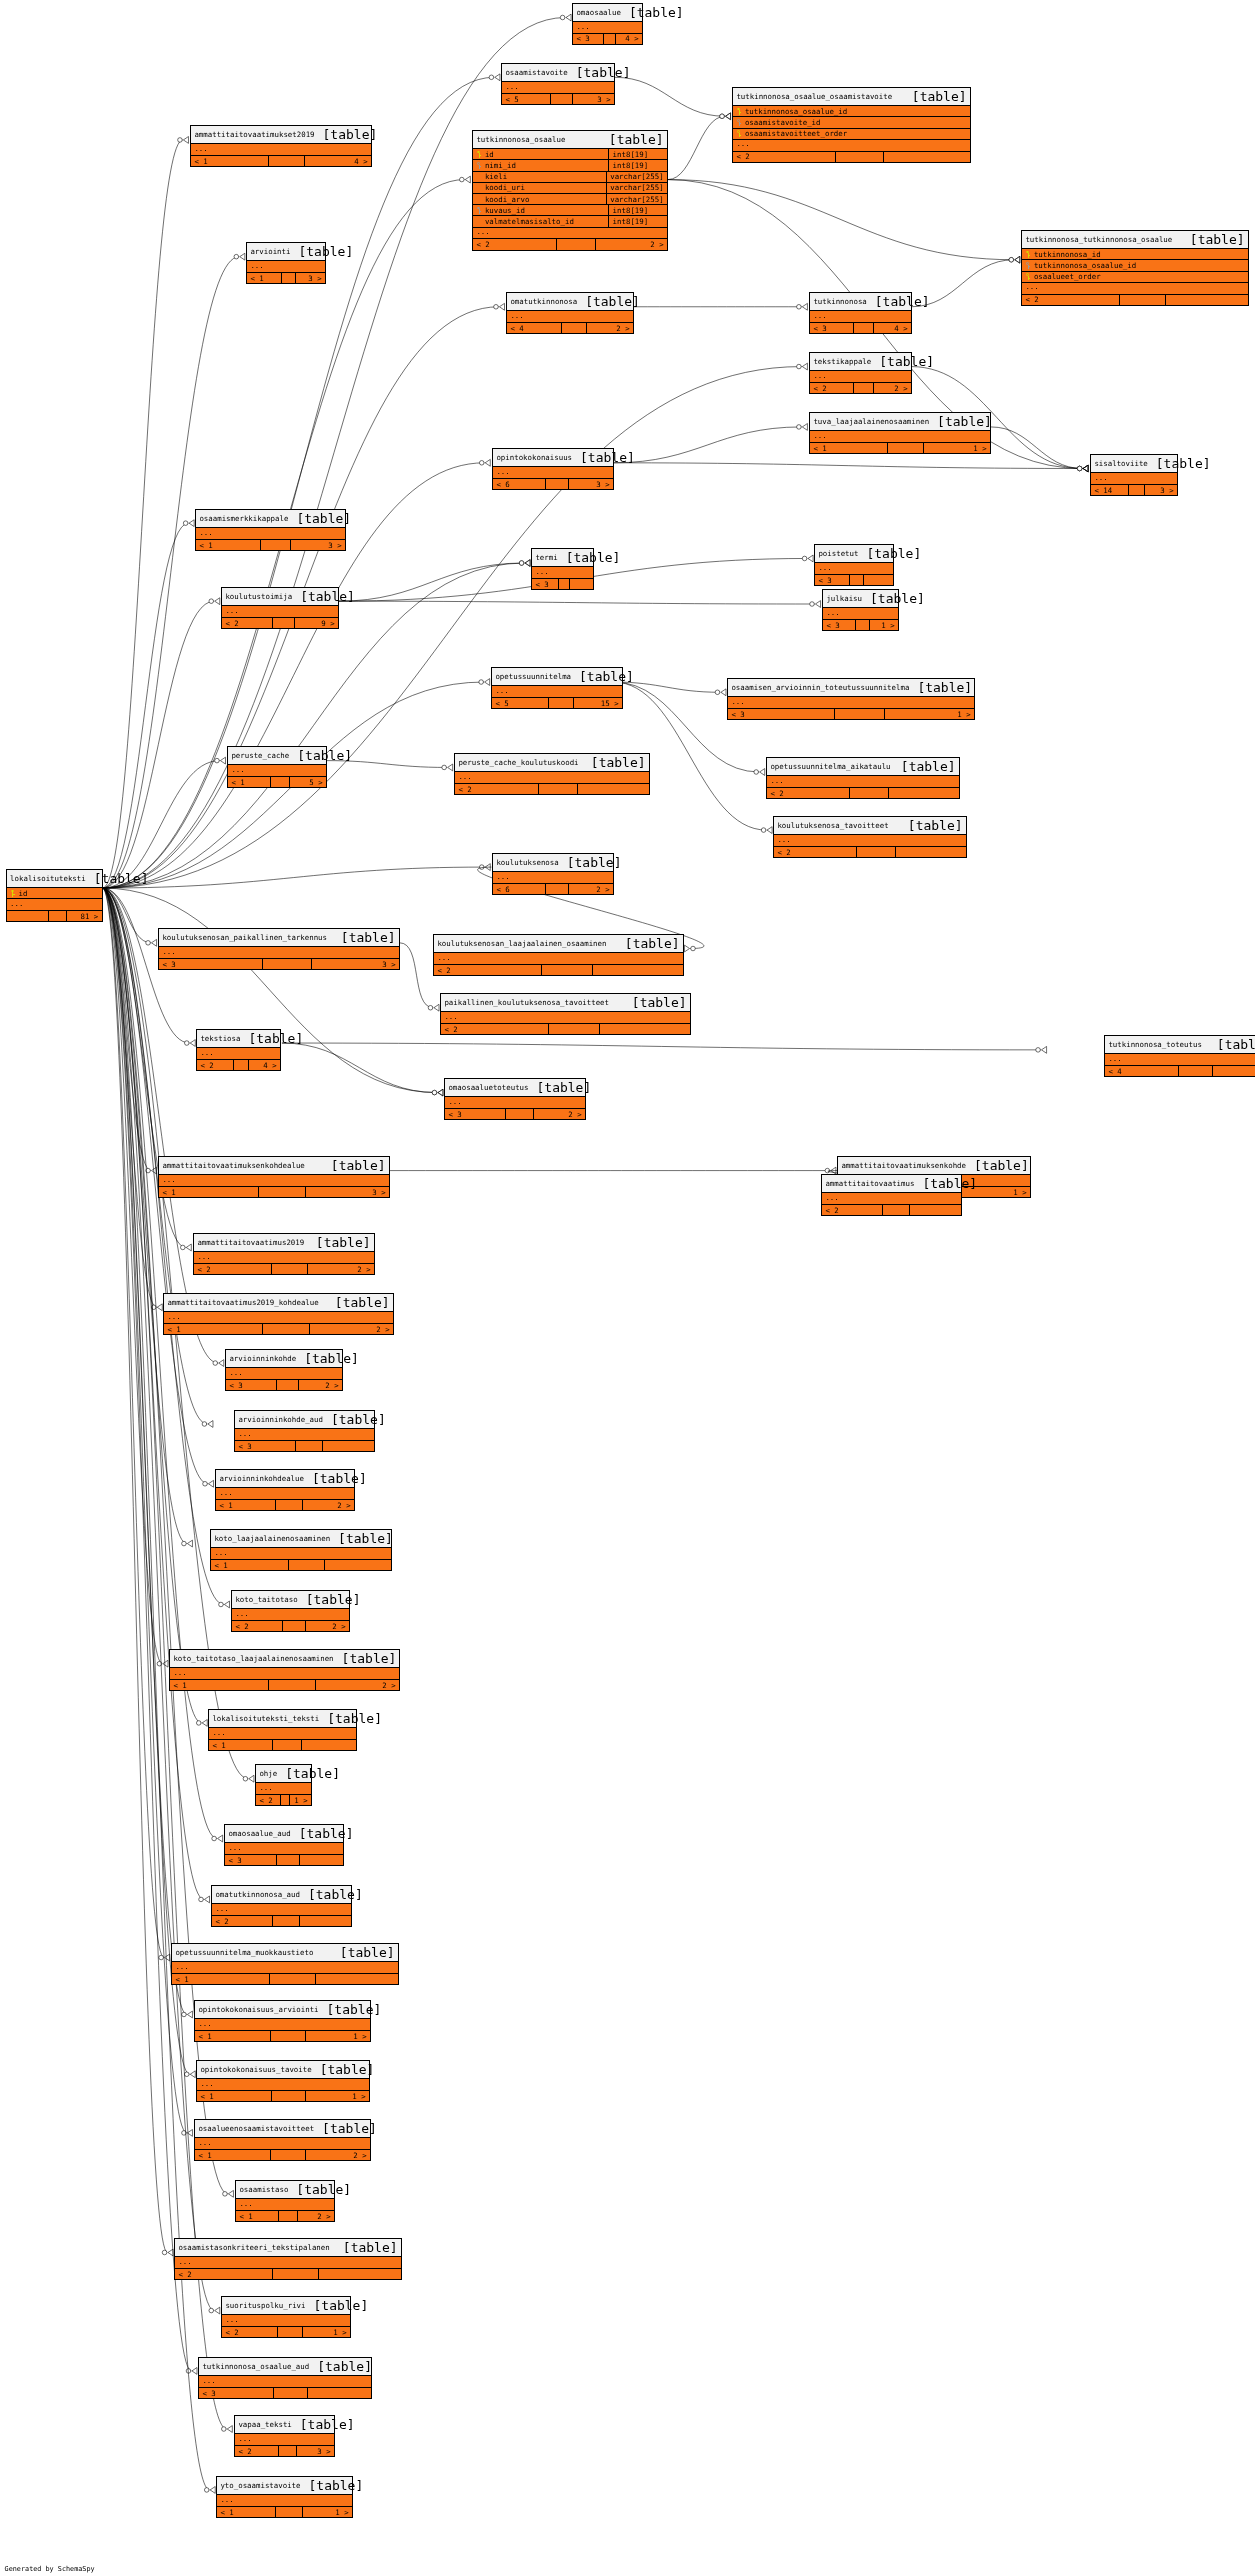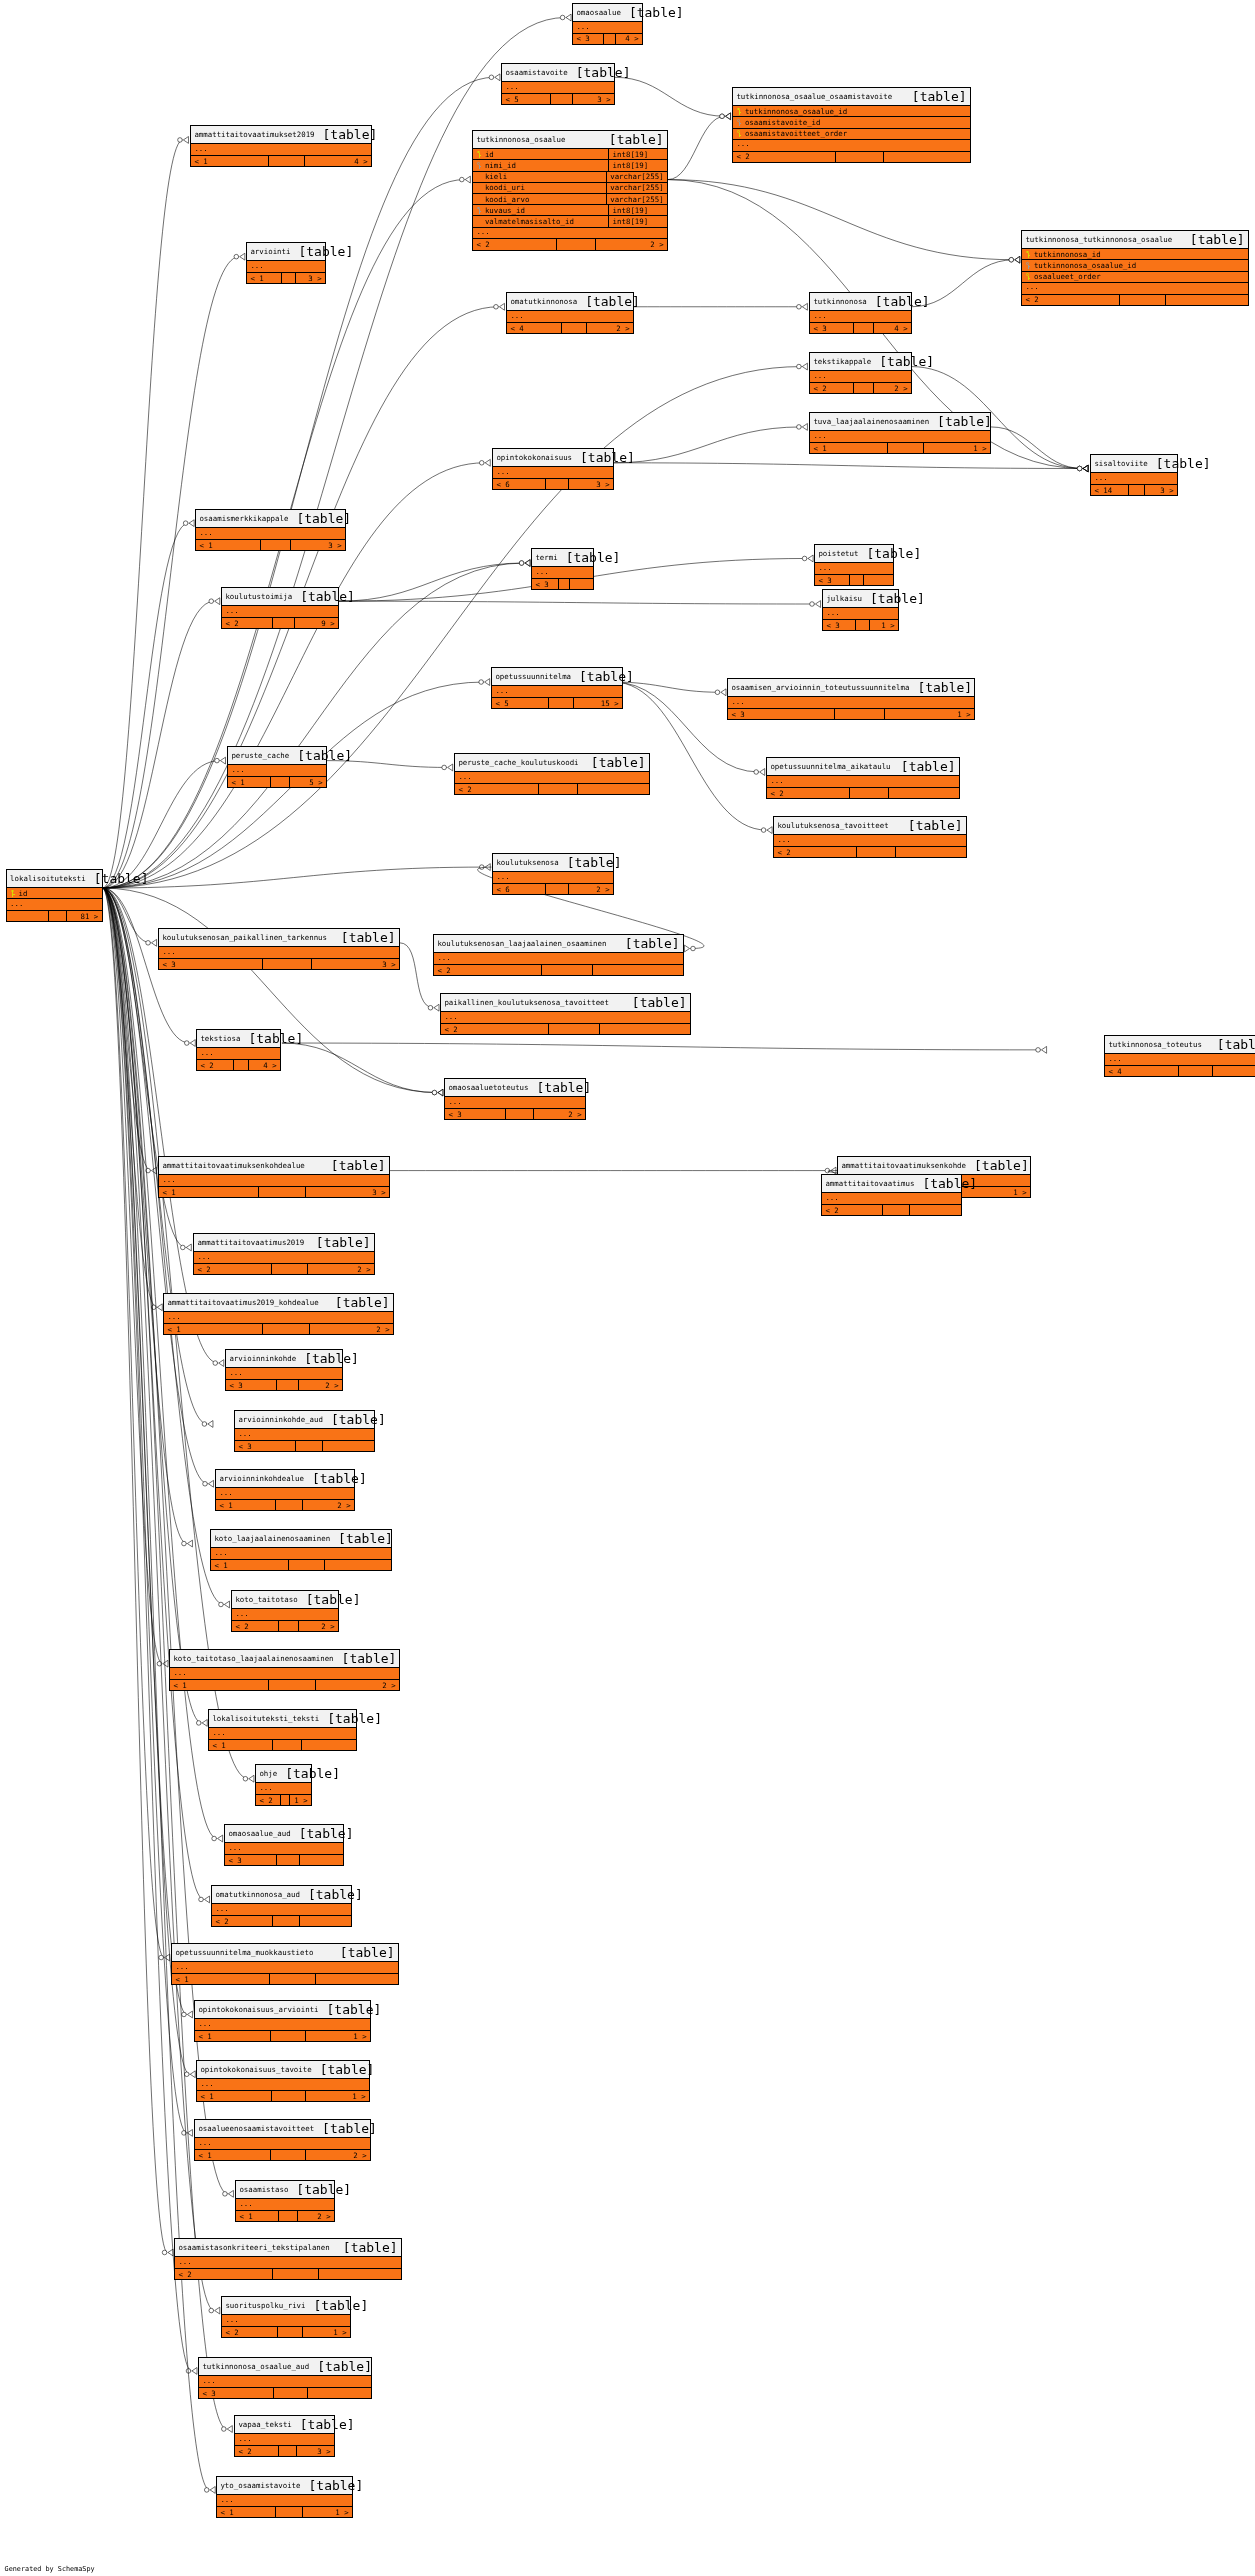--- a/index.html
+++ b/index.html
@@ -903,21 +903,21 @@
         <span class="nm">koto_laajaalainenosaaminen</span>
         <span class="tg">[table]</span>
       </div>
       <div class="body">...</div>
       <div class="ftr">
         <span class="l">&lt; 1</span>
         <span class="m"></span>
         <span class="r"></span>
       </div>
     </div>
-    <div class="tbl" style="left: 231px; top: 1590px; width: 108px;">
+    <div class="tbl" style="left: 231px; top: 1590px; width: 119px;">
       <div class="hdr">
         <span class="nm">koto_taitotaso</span>
         <span class="tg">[table]</span>
       </div>
       <div class="body">...</div>
       <div class="ftr">
         <span class="l">&lt; 2</span>
         <span class="m"></span>
         <span class="r">2 &gt;</span>
       </div>

